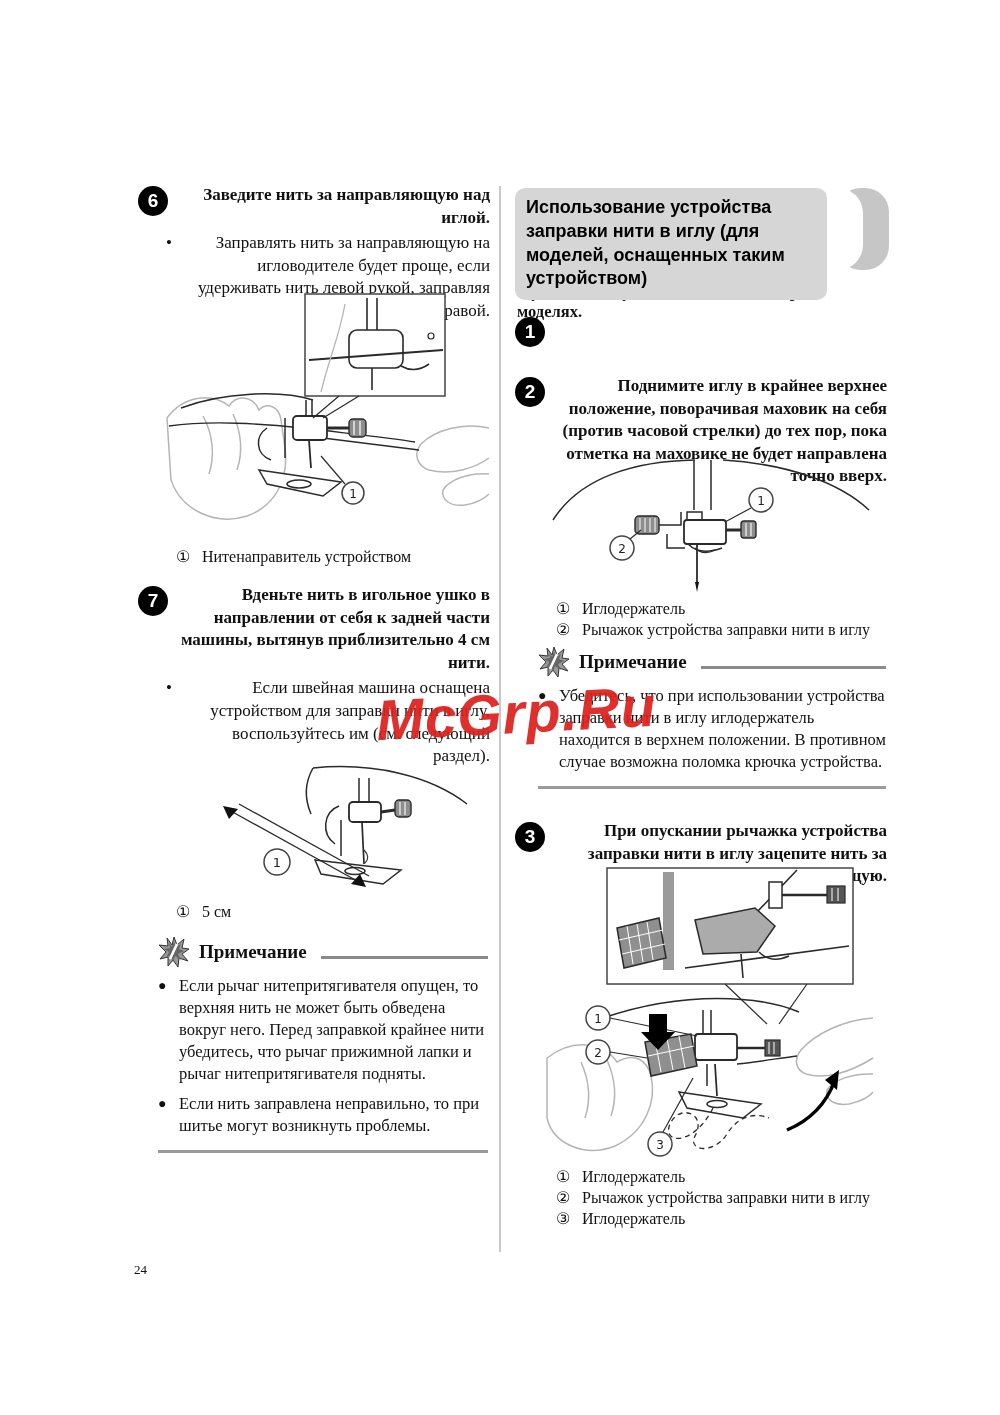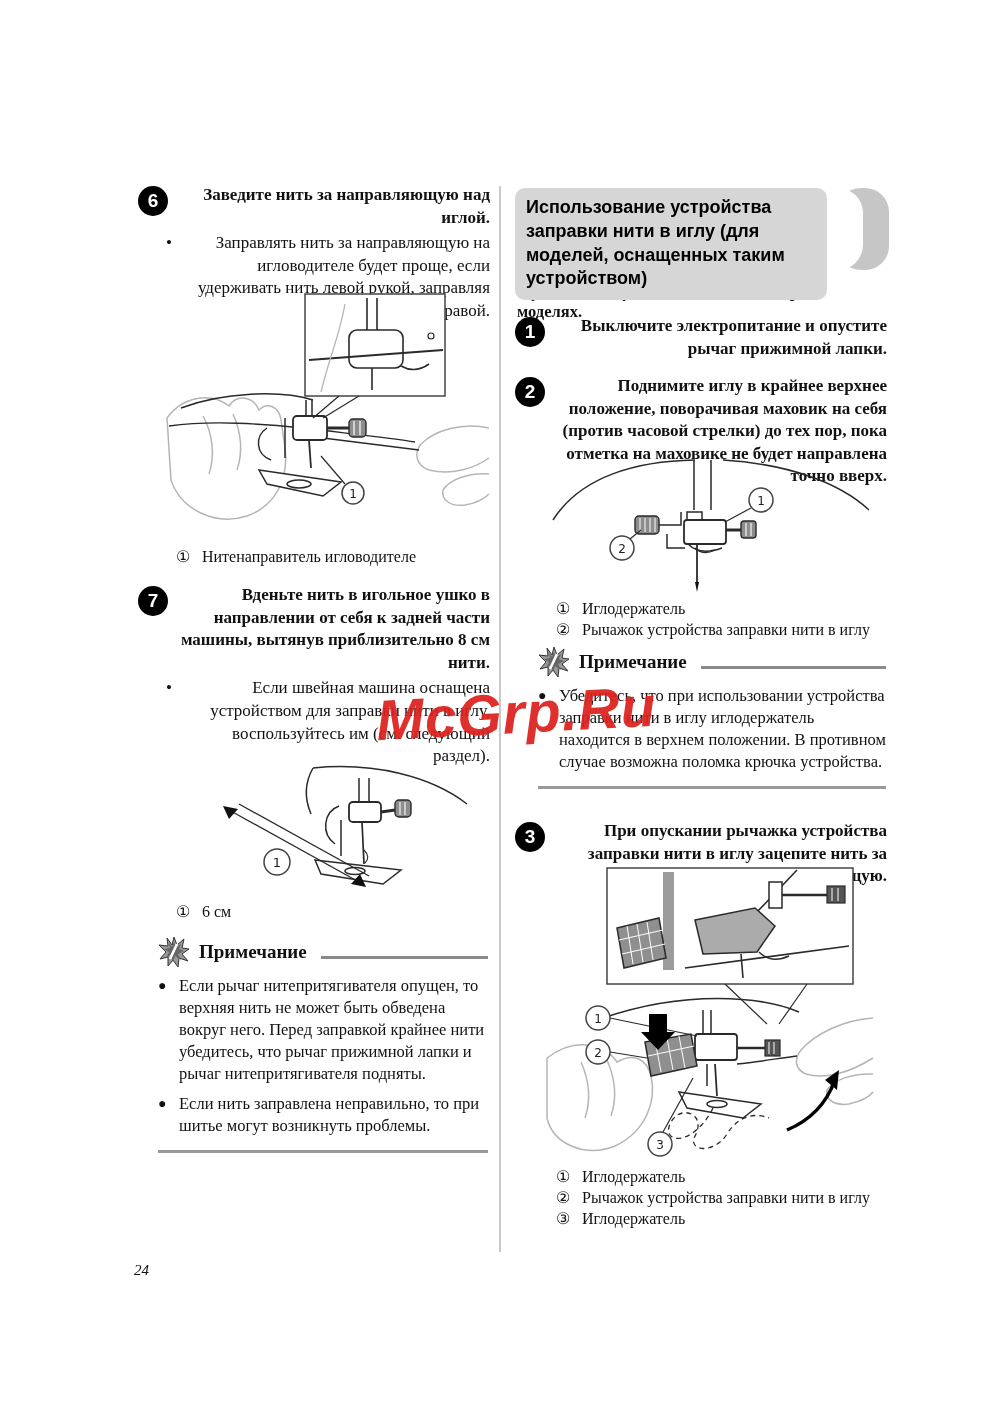--- a/index.html
+++ b/index.html
@@ -29,21 +29,21 @@
   .nmark{width:21px;flex:none;font-size:14px;padding-top:2px;}
   .note-close{height:3px;background:#9a9a9a;margin-top:13px;}
   
   .hdr-wrap{position:absolute;}
   .hdr-gray{position:absolute;left:322px;top:0;width:52px;height:82px;background:#c6c6c6;border-radius:24px;z-index:1;}
   .hdr-white{position:absolute;left:294px;top:0;width:54px;height:82px;background:#ffffff;border-radius:25px;z-index:2;}
   .hdr-box{position:absolute;left:0;top:0;width:312px;box-sizing:border-box;background:#d6d6d6;border-radius:10px;
            padding:8px 11px 9px 11px;font-family:"Liberation Sans",sans-serif;font-weight:bold;
            font-size:18px;line-height:1.32;color:#000;z-index:3;}
   .avail{position:absolute;font-weight:bold;font-size:16.5px;}
-  .pagenum{position:absolute;font-size:15px;font-style:italic;}
+  .pagenum{position:absolute;font-size:13px;}
   .wm{position:absolute;left:376px;top:680px;font-family:"Liberation Sans",sans-serif;font-style:italic;
       font-weight:bold;font-size:57px;color:#dc221e;letter-spacing:1px;transform:rotate(-3deg);
       z-index:40;opacity:.93;}
   svg text{font-family:"DejaVu Sans",sans-serif;}
 </style>
 </head>
 <body>
 
 <div class="page">
 
@@ -97,27 +97,27 @@
       </g>
       <path d="M176,108 L150,130 M196,108 L160,130" stroke-width="1.2"></path>
       <path d="M158,168 L182,196" stroke-width="1.2"></path>
     </g>
     <circle cx="190" cy="205" r="11" fill="#fff" stroke="#444" stroke-width="1.5"></circle>
     <text x="190" y="210" text-anchor="middle" font-size="12" fill="#222">1</text>
   </svg>
 
   <div class="caption abs" style="top:546px;left:176px;width:310px;">
     <span class="cap-num">①</span>
-    <span>Нитенаправитель игловодителе</span>
+    <span>Нитенаправитель устройством</span>
   </div>
 
   <div class="step" style="top:584px;left:138px;width:352px;">
     <div class="badge">7</div>
     <div class="step-body">
-      <div class="step-title">Вденьте нить в игольное ушко в направлении от себя к задней части машины, вытянув приблизительно 8 см нити.</div>
+      <div class="step-title">Вденьте нить в игольное ушко в направлении от себя к задней части машины, вытянув приблизительно 4 см нити.</div>
       <div class="brow">
         <span class="bmark">•</span>
         <span>Если швейная машина оснащена устройством для заправки нити в иглу, воспользуйтесь им (см. следующий раздел).</span>
       </div>
     </div>
   </div>
 
   <svg class="abs" style="top:764px;left:163px;" width="328" height="134" viewBox="0 0 328 134">
     <g fill="none" stroke="#2a2a2a" stroke-width="1.5">
       <path d="M150,4 C210,-2 268,12 304,40"></path>
@@ -139,21 +139,21 @@
       </g>
     </g>
     <polygon points="60,42 75,45 66,55" fill="#111"></polygon>
     <polygon points="203,123 188,120 197,110" fill="#111"></polygon>
     <circle cx="114" cy="98" r="13" fill="#fff" stroke="#444" stroke-width="1.5"></circle>
     <text x="114" y="103" text-anchor="middle" font-size="13" fill="#222">1</text>
   </svg>
 
   <div class="caption abs" style="top:901px;left:176px;width:310px;">
     <span class="cap-num">①</span>
-    <span>6 см</span>
+    <span>5 см</span>
   </div>
 
   <div class="note" style="top:936px;left:158px;width:330px;">
     <div class="note-head">
       <svg class="burst" width="32" height="32" viewBox="0 0 32 32">
         <polygon points="16,1 19,9 26,3 24,12 31,13 24,18 30,25 21,22 20,31 15,24 10,30 10,21 2,23 8,16 1,9 10,10 9,2 14,9" fill="#9a9a9a" stroke="#333" stroke-width="1"></polygon>
         <polygon points="16,6 18,11 23,8 21,13 26,15 20,18 23,24 17,20 15,26 13,19 8,22 11,16 6,13 12,12 11,7 14,11" fill="#666"></polygon>
         <line x1="12" y1="23" x2="19" y2="8" stroke="#fff" stroke-width="2.6"></line>
       </svg>
       <span class="note-title">Примечание</span>
@@ -175,23 +175,20 @@
   <div class="hdr-wrap" style="top:188px;left:515px;width:374px;height:84px;">
     <div class="hdr-gray"></div>
     <div class="hdr-white"></div>
     <div class="hdr-box">Использование устройства заправки нити в иглу (для моделей, оснащенных таким устройством)</div>
   </div>
 
   <div class="avail" style="top:282px;left:517px;width:366px;">Функция доступна только на некоторых моделях.</div>
 
   <div class="step" style="top:315px;left:515px;width:372px;">
     <div class="badge">1</div>
-    <div class="step-body">
-      <div class="step-title">Выключите электропитание и опустите рычаг прижимной лапки.</div>
-    </div>
   </div>
 
   <div class="step" style="top:375px;left:515px;width:372px;">
     <div class="badge">2</div>
     <div class="step-body">
       <div class="step-title">Поднимите иглу в крайнее верхнее положение, поворачивая маховик на себя (против часовой стрелки) до тех пор, пока отметка на маховике не будет направлена точно вверх.</div>
     </div>
   </div>
 
   <svg class="abs" style="top:456px;left:545px;" width="330" height="142" viewBox="0 0 330 142">

